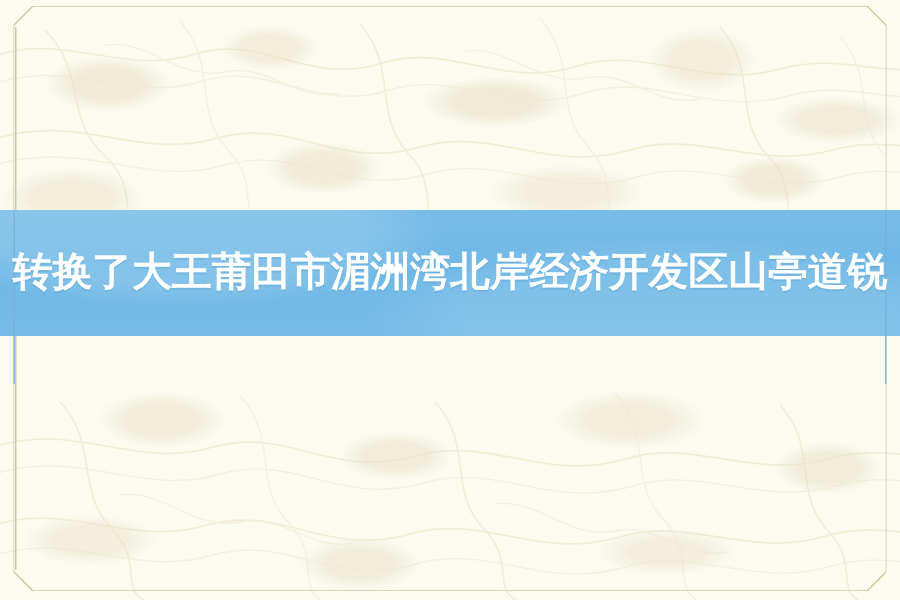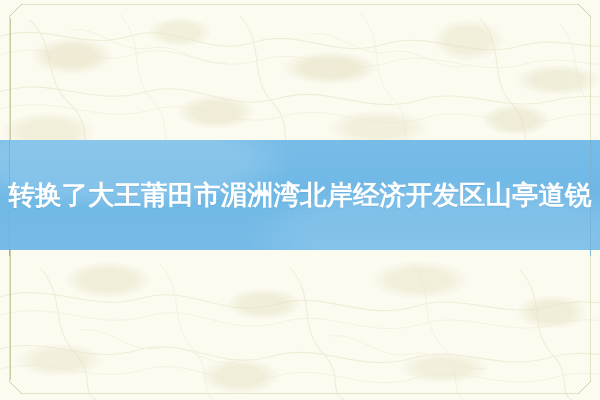--- a/index.html
+++ b/index.html
@@ -72,21 +72,21 @@
     stroke: #cdc9a3;
     stroke-width: 1;
   }
 
   
   .band {
     position: absolute;
     left: 0;
     top: 140px;
     width: 600px;
-    height: 110px;
+    height: 84px;
     background: #6fb8e6;
     display: flex;
     flex-direction: column;
     align-items: center;
     justify-content: center;
   }
   .band-sheen {
     position: absolute;
     inset: 0;
     background:

